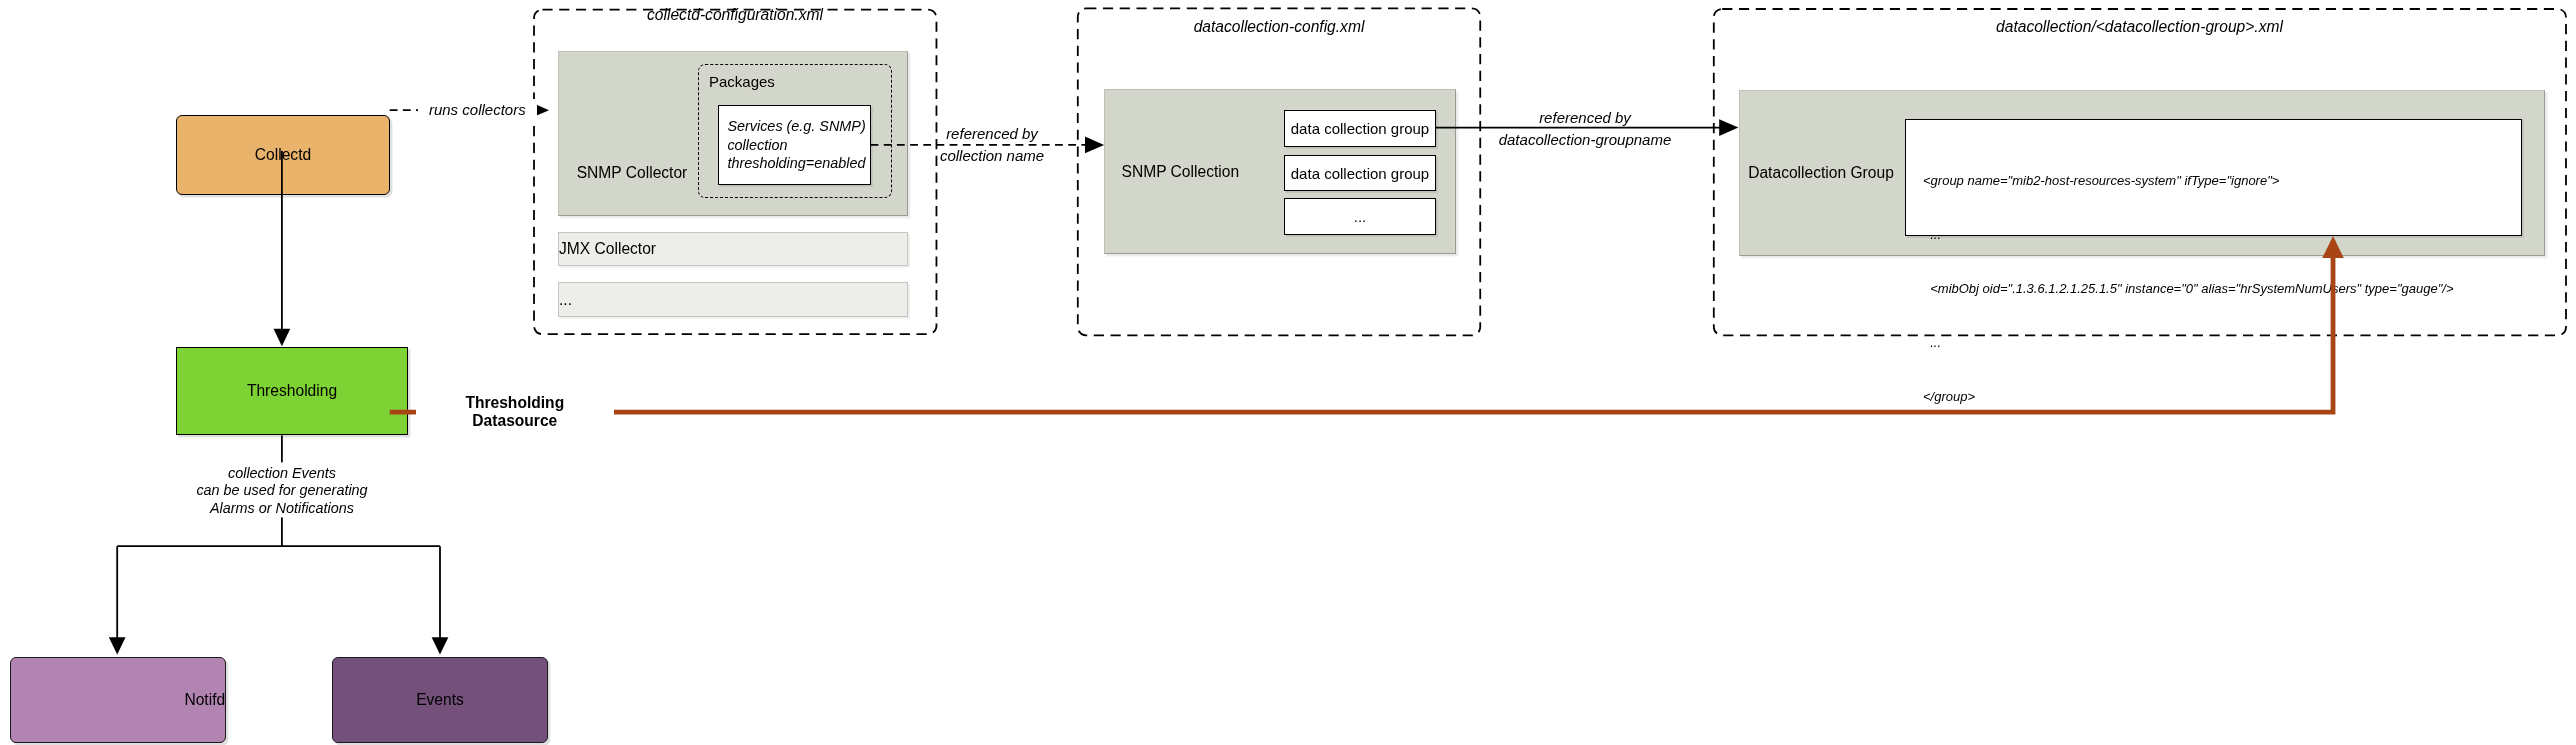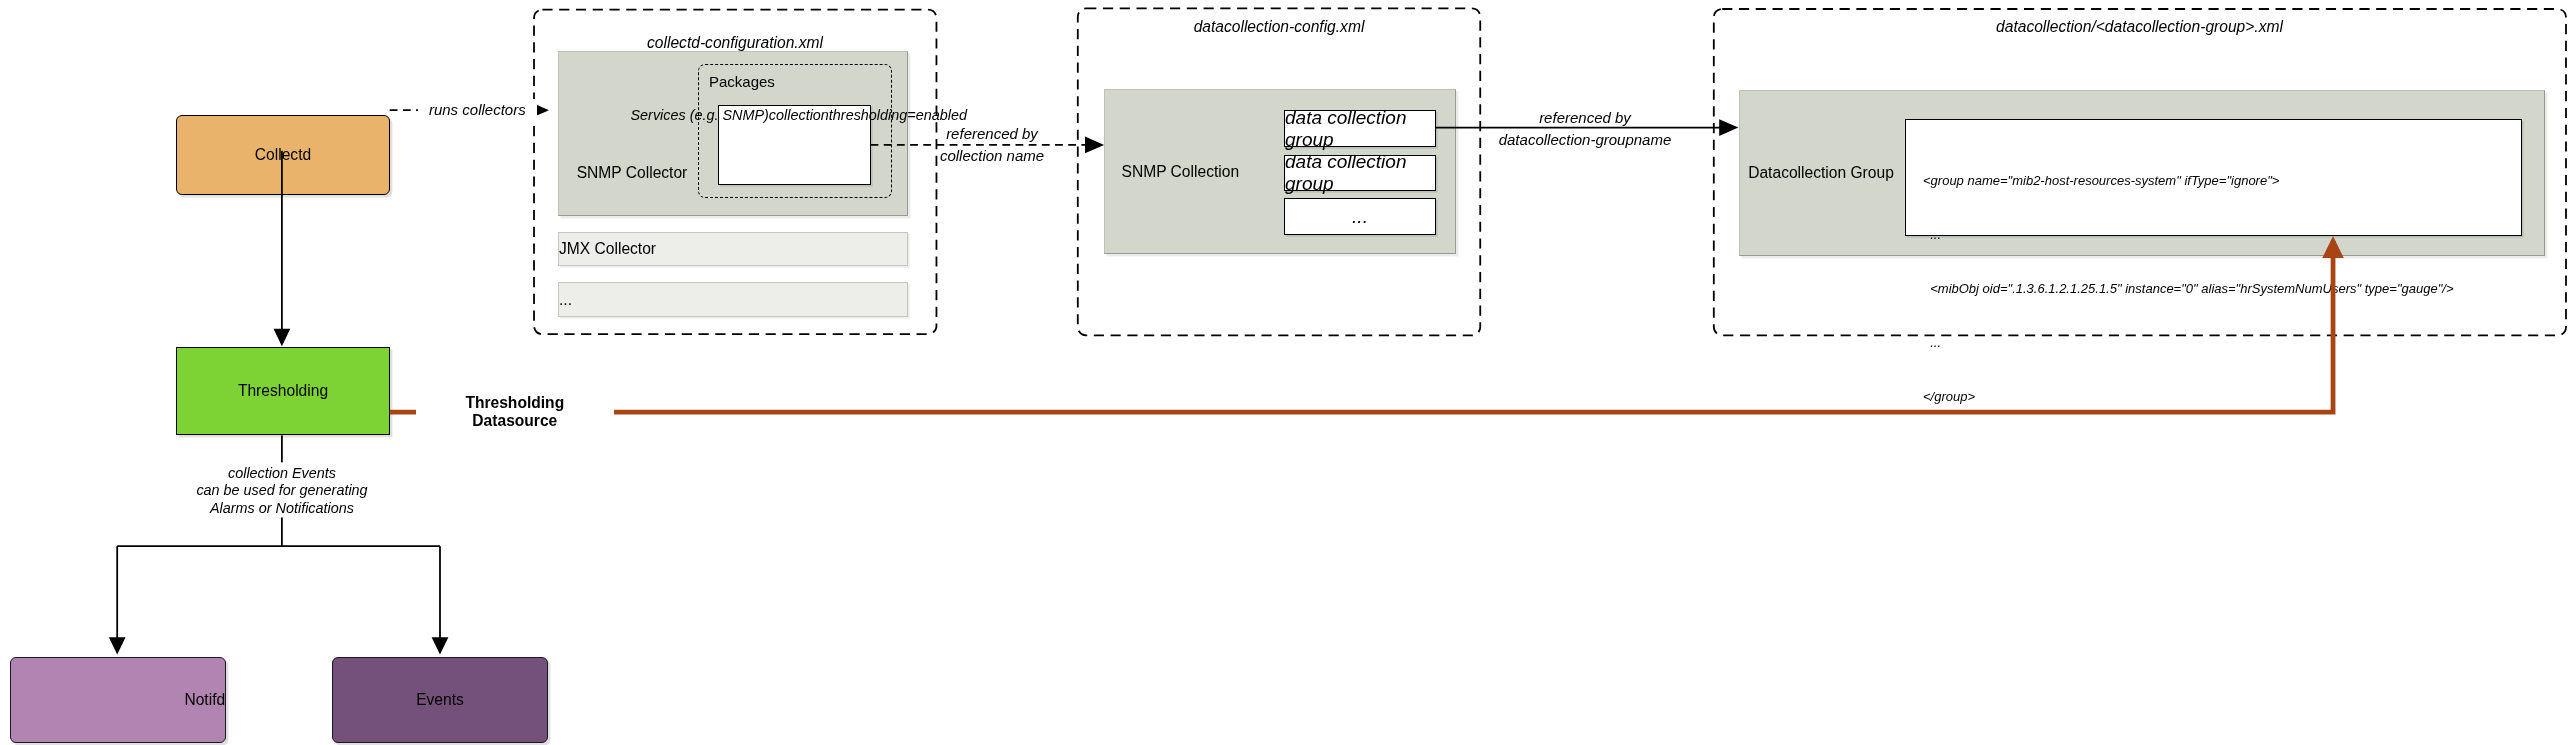--- a/index.html
+++ b/index.html
@@ -40,43 +40,43 @@
     position:absolute;border:1.8px dashed #000;border-radius:8.4px;box-sizing:border-box;
     background:transparent;
   }
   .edge-label{
     position:absolute;font-style:italic;font-size:15px;text-align:center;z-index:30;
   }
   .masked{background:#ffffff;padding:0 4.8px;display:flex;align-items:center;justify-content:center;}
   .two-row{line-height:22px;background:transparent;}
   #svg-wires{position:absolute;left:0;top:0;z-index:20;pointer-events:none;}
   #services-box{
-    display:flex;flex-direction:row;justify-content:center;
+    display:flex;flex-direction:column;justify-content:center;
     font-style:italic;font-size:14.4px;line-height:18.6px;padding-left:8.4px;white-space:nowrap;
   }
   #code-box{
     font-style:italic;font-size:13px;line-height:18px;
     padding:16px 0 0 17px;white-space:pre;
   }
   #thresholding-datasource-label{
     position:absolute;font-weight:bold;font-size:15.6px;font-style:normal;
   }
   #generates-note{line-height:17.4px;font-size:14.4px;}
-  .dcg-box{display:flex;align-items:center;justify-content:center;font-style:italic;font-size:19px;}
+  .dcg-box{display:flex;align-items:center;justify-content:center;font-size:15px;}
 </style>
 </head>
 <body>
 
 <div id="canvas">
 
   <div class="node rounded" style="left:176px;top:71px;width:214px;height:80px;background:#E9B36B;margin-top:44px;">
     <span>Collectd</span>
   </div>
 
-  <div class="container-title" style="left:615px;top:6px;width:240px;margin-top:28px;">collectd-configuration.xml</div>
+  <div class="container-title" style="left:615px;top:6px;width:240px;">collectd-configuration.xml</div>
 
   <div class="panel" style="left:558px;top:51px;width:350px;height:165px;">
     <div class="panel-label" style="left:4px;width:138px;margin-top:39px;">SNMP Collector</div>
   </div>
 
   <div class="dashed-container" style="left:698px;top:64px;width:194px;height:134px;border-radius:7.2px;"></div>
   <div class="abs" style="left:709px;top:73px;font-size:15px;">Packages</div>
 
   <div class="whitebox" id="services-box" style="left:718px;top:105px;width:153px;height:80px;">
     <div>Services (e.g. SNMP)</div>
@@ -115,21 +115,21 @@
   </div>
 
   <div class="whitebox" id="code-box" style="left:1905px;top:119px;width:617px;height:117px;">
     <div>&lt;group name="mib2-host-resources-system" ifType="ignore"&gt;</div>
     <div>  ...</div>
     <div>  &lt;mibObj oid=".1.3.6.1.2.1.25.1.5" instance="0" alias="hrSystemNumUsers" type="gauge"/&gt;</div>
     <div>  ...</div>
     <div>&lt;/group&gt;</div>
   </div>
 
-  <div class="node" style="left:176px;top:347px;width:214px;height:88px;background:#7ED334;">
+  <div class="node" style="left:176px;top:347px;width:232px;height:88px;background:#7ED334;">
     <span>Thresholding</span>
   </div>
 
   <div class="edge-label" id="generates-note" style="left:162px;top:465px;width:240px;">
     <div>collection Events</div>
     <div>can be used for generating</div>
     <div>Alarms or Notifications</div>
   </div>
 
   <div class="node rounded" style="left:10.2px;top:657px;width:216px;height:86px;background:#B184B1;border-color:#1a1a1a;justify-content:flex-end;">

